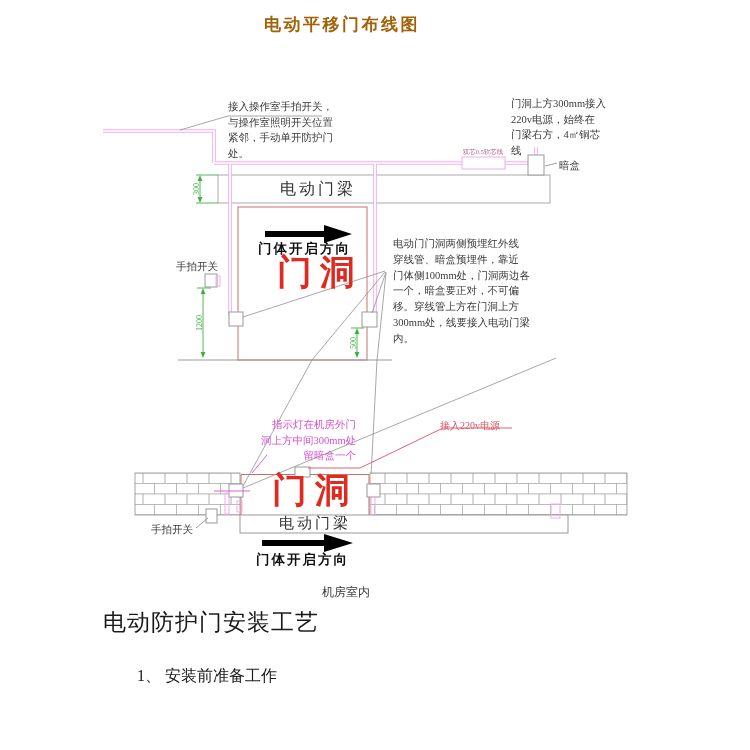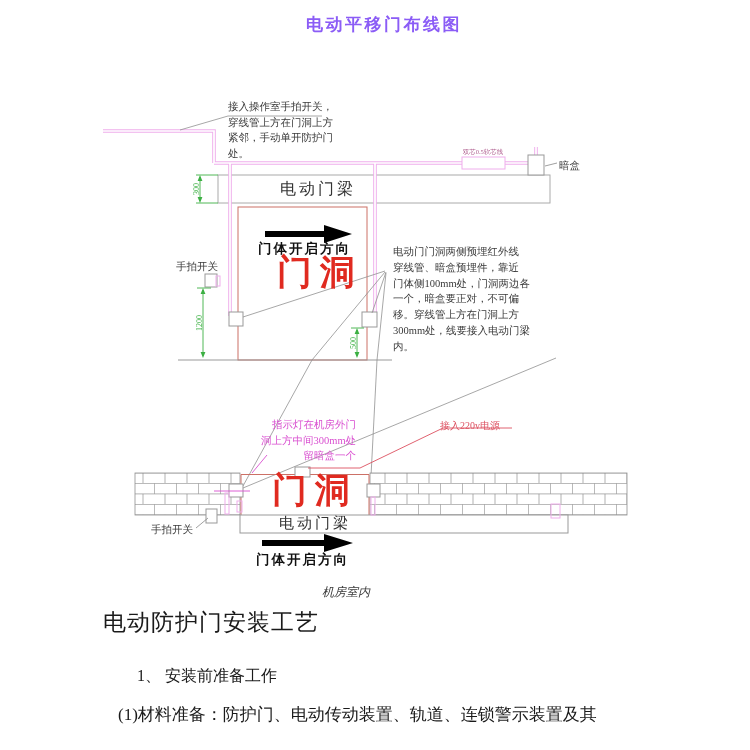--- a/index.html
+++ b/index.html
@@ -1,20 +1,20 @@
 <!DOCTYPE html>
 <html><head>
 <meta charset="utf-8">
 <style>
   html,body{margin:0;padding:0;background:#fff;}
   #page{position:relative;width:750px;height:750px;background:#fff;overflow:hidden;
         font-family:"Liberation Serif","DejaVu Serif",serif;color:#333;}
   .t{position:absolute;white-space:pre-line;line-height:15.5px;font-size:10.5px;color:#3a3a3a;}
   .title{font-family:"Liberation Sans","DejaVu Sans",sans-serif;font-weight:bold;font-size:17px;
-         letter-spacing:2.5px;color:#8b5cf6;white-space:nowrap;margin-left:42px;}
+         letter-spacing:2.5px;color:#a16207;white-space:nowrap;}
   .big-red{font-size:35px;font-weight:bold;color:#e02a20;letter-spacing:8px;white-space:nowrap;line-height:27px;}
   .cadlabel{font-size:16px;color:#333;letter-spacing:3px;white-space:nowrap;text-align:right;}
   .dirlabel{font-size:13.5px;color:#111;letter-spacing:2px;white-space:nowrap;font-weight:bold;}
   .small{font-size:10.5px;white-space:nowrap;}
   .pinkann{color:#d94fd0;}
   .redann{color:#dc5060;font-size:10px;white-space:nowrap;}
   .body-heading{font-size:23px;color:#1a1a1a;letter-spacing:1px;white-space:nowrap;text-align:right;}
   .body-item{font-size:16px;color:#1a1a1a;white-space:nowrap;}
   .body-item2{font-size:17px;color:#1a1a1a;white-space:nowrap;}
   svg{position:absolute;left:0;top:0;}
@@ -121,36 +121,40 @@
       <path d="M267 455 L252 473"></path>
       <path d="M214 491 H250"></path>
     </g>
 
     <path d="M512 428 H443 L360 468 H308" stroke="#dc5060" stroke-width="0.9" fill="none"></path>
   </svg>
 
   <div class="t title" style="left:264px;top:17px;">电动平移门布线图</div>
 
   <div class="t" style="left:228px;top:99px;">接入操作室手拍开关，
-穿线管上方在门洞上方
+与操作室照明开关位置
 紧邻，手动单开防护门
 处。</div>
 
+  <div class="t" style="left:511px;top:96px;">门洞上方300mm接入
+220v电源，始终在
+门梁右方，4㎡铜芯
+线</div>
 
   <div class="t small" style="left:559px;top:158px;">暗盒</div>
 
   <div class="t cadlabel" style="left:280px;top:181px;">电动门梁</div>
 
   <div class="t dirlabel" style="left:258px;top:241px;">门体开启方向</div>
 
   <div class="t big-red" style="left:277px;top:259px;">门洞</div>
 
   <div class="t small" style="left:176px;top:259px;">手拍开关</div>
 
-  <div class="t" style="left:393px;top:244px;line-height:15.8px;">电动门门洞两侧预埋红外线
+  <div class="t" style="left:393px;top:236px;line-height:15.8px;">电动门门洞两侧预埋红外线
 穿线管、暗盒预埋件，靠近
 门体侧100mm处，门洞两边各
 一个，暗盒要正对，不可偏
 移。穿线管上方在门洞上方
 300mm处，线要接入电动门梁
 内。</div>
 
   <div class="t pinkann" style="left:261px;top:417px;text-align:right;">指示灯在机房外门
 洞上方中间300mm处
 留暗盒一个</div>
@@ -158,21 +162,20 @@
   <div class="t redann" style="left:440px;top:418px;">接入220v电源</div>
 
   <div class="t big-red" style="left:272px;top:477px;">门洞</div>
 
   <div class="t cadlabel" style="left:279px;top:516px;font-size:15px;">电动门梁</div>
 
   <div class="t small" style="left:151px;top:522px;">手拍开关</div>
 
   <div class="t dirlabel" style="left:256px;top:552px;">门体开启方向</div>
 
-  <div class="t" style="left:322px;top:585px;font-size:12px;white-space:nowrap;font-style:italic;">机房室内</div>
+  <div class="t" style="left:322px;top:585px;font-size:12px;white-space:nowrap;">机房室内</div>
 
   <div class="t body-heading" style="left:103px;top:615px;">电动防护门安装工艺</div>
 
   <div class="t body-item" style="left:137px;top:668px;">1、 安装前准备工作</div>
 
-  <div class="t body-item2" style="left:118px;top:707px;">(1)材料准备：防护门、电动传动装置、轨道、连锁警示装置及其</div>
 
 </div>
 
 </body></html>

